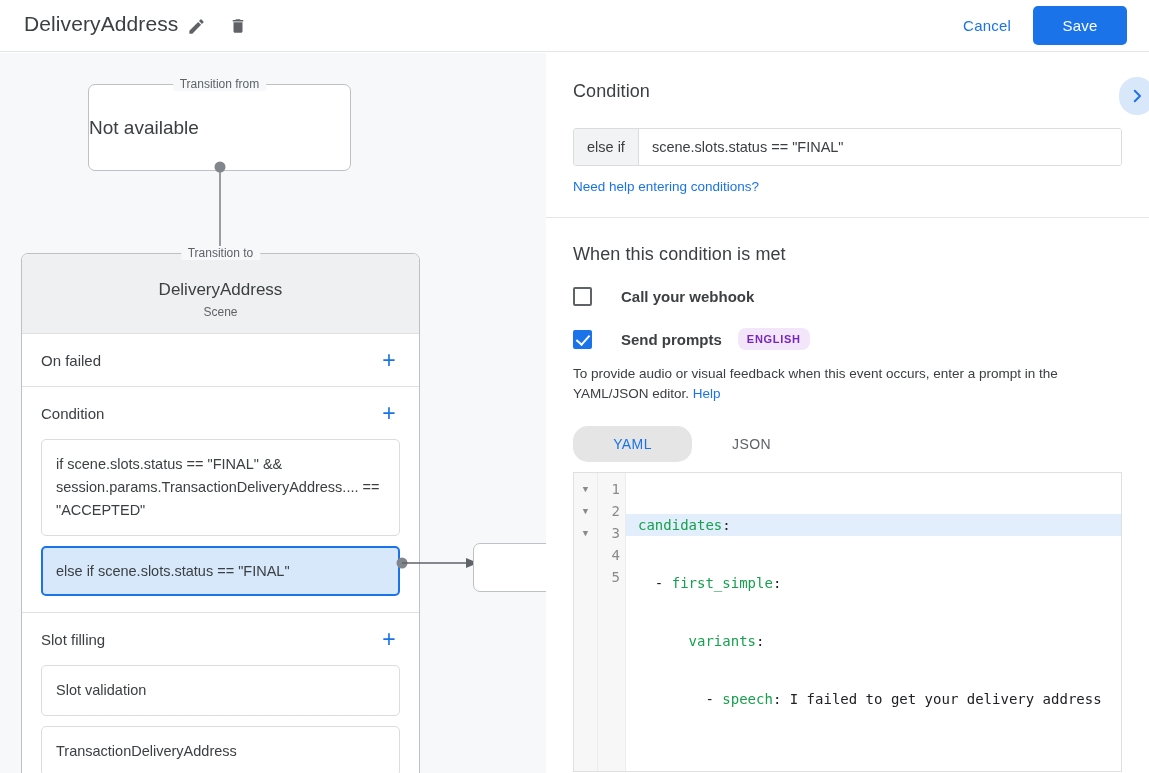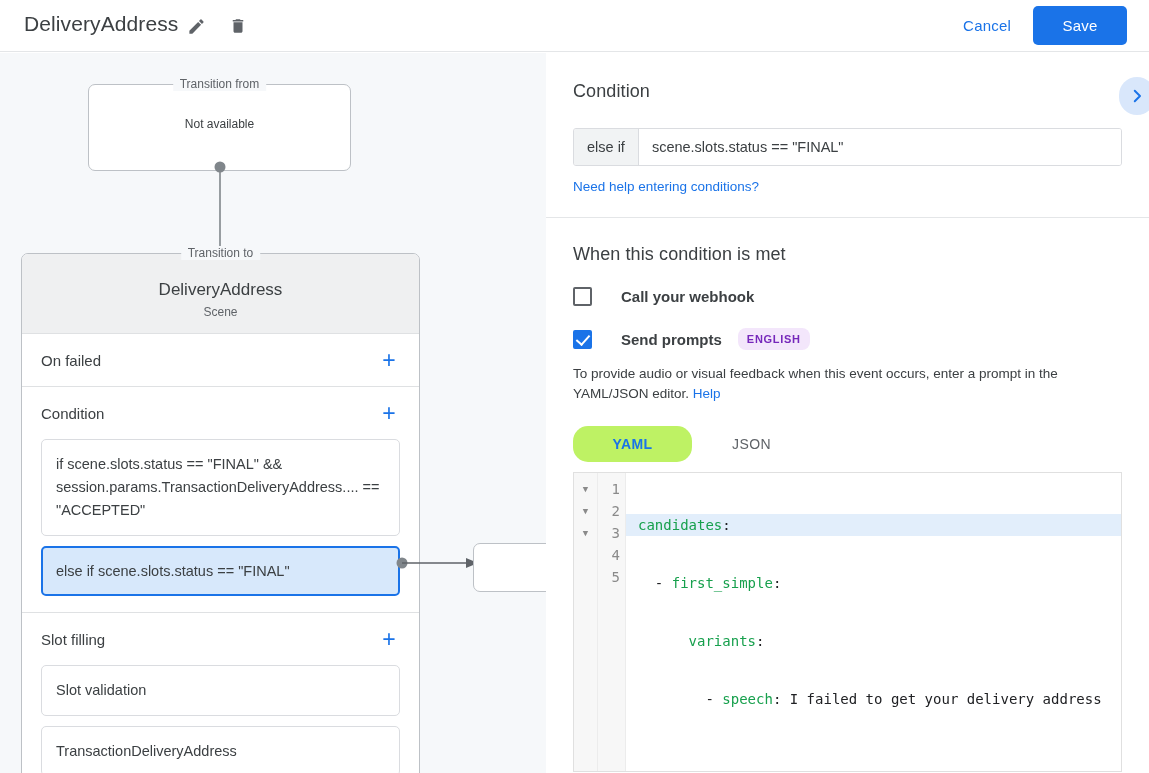--- a/index.html
+++ b/index.html
@@ -75,21 +75,21 @@
     color: #5f6368;
     white-space: nowrap;
   }
 
   #transition-from-box {
     left: 88px; top: 31px; width: 263px; height: 87px;
   }
   #transition-from-legend { left: 50%; transform: translateX(-50%); }
   #transition-from-value {
     position: absolute; left: 0; right: 0; top: 32px;
-    text-align: center; font-size: 12px; color: #3c4043;
+    font-size: 19px; color: #3c4043;
   }
 
   
   #connector-svg {
     position: absolute; left: 200px; top: 108px;
     width: 40px; height: 110px;
   }
 
   
   #transition-to-card {
@@ -241,21 +241,21 @@
   }
 
   
   #editor-tabs { display: flex; margin-top: 22px; }
   .ed-tab {
     width: 119px; height: 36px;
     display: flex; align-items: center; justify-content: center;
     font-size: 14px; color: #5f6368; cursor: pointer;
     letter-spacing: .4px;
   }
-  .ed-tab.active { background: #bef264; color: #1a73e8; font-weight: 700; border-radius: 15px; }
+  .ed-tab.active { background: #e5e5e5; color: #1a73e8; font-weight: 400; border-radius: 15px; }
 
   
   #code-editor {
     margin-top: 10px;
     border: 1px solid #e0e0e0;
     height: 300px;
     display: flex;
     background: #ffffff;
     overflow: hidden;
   }

